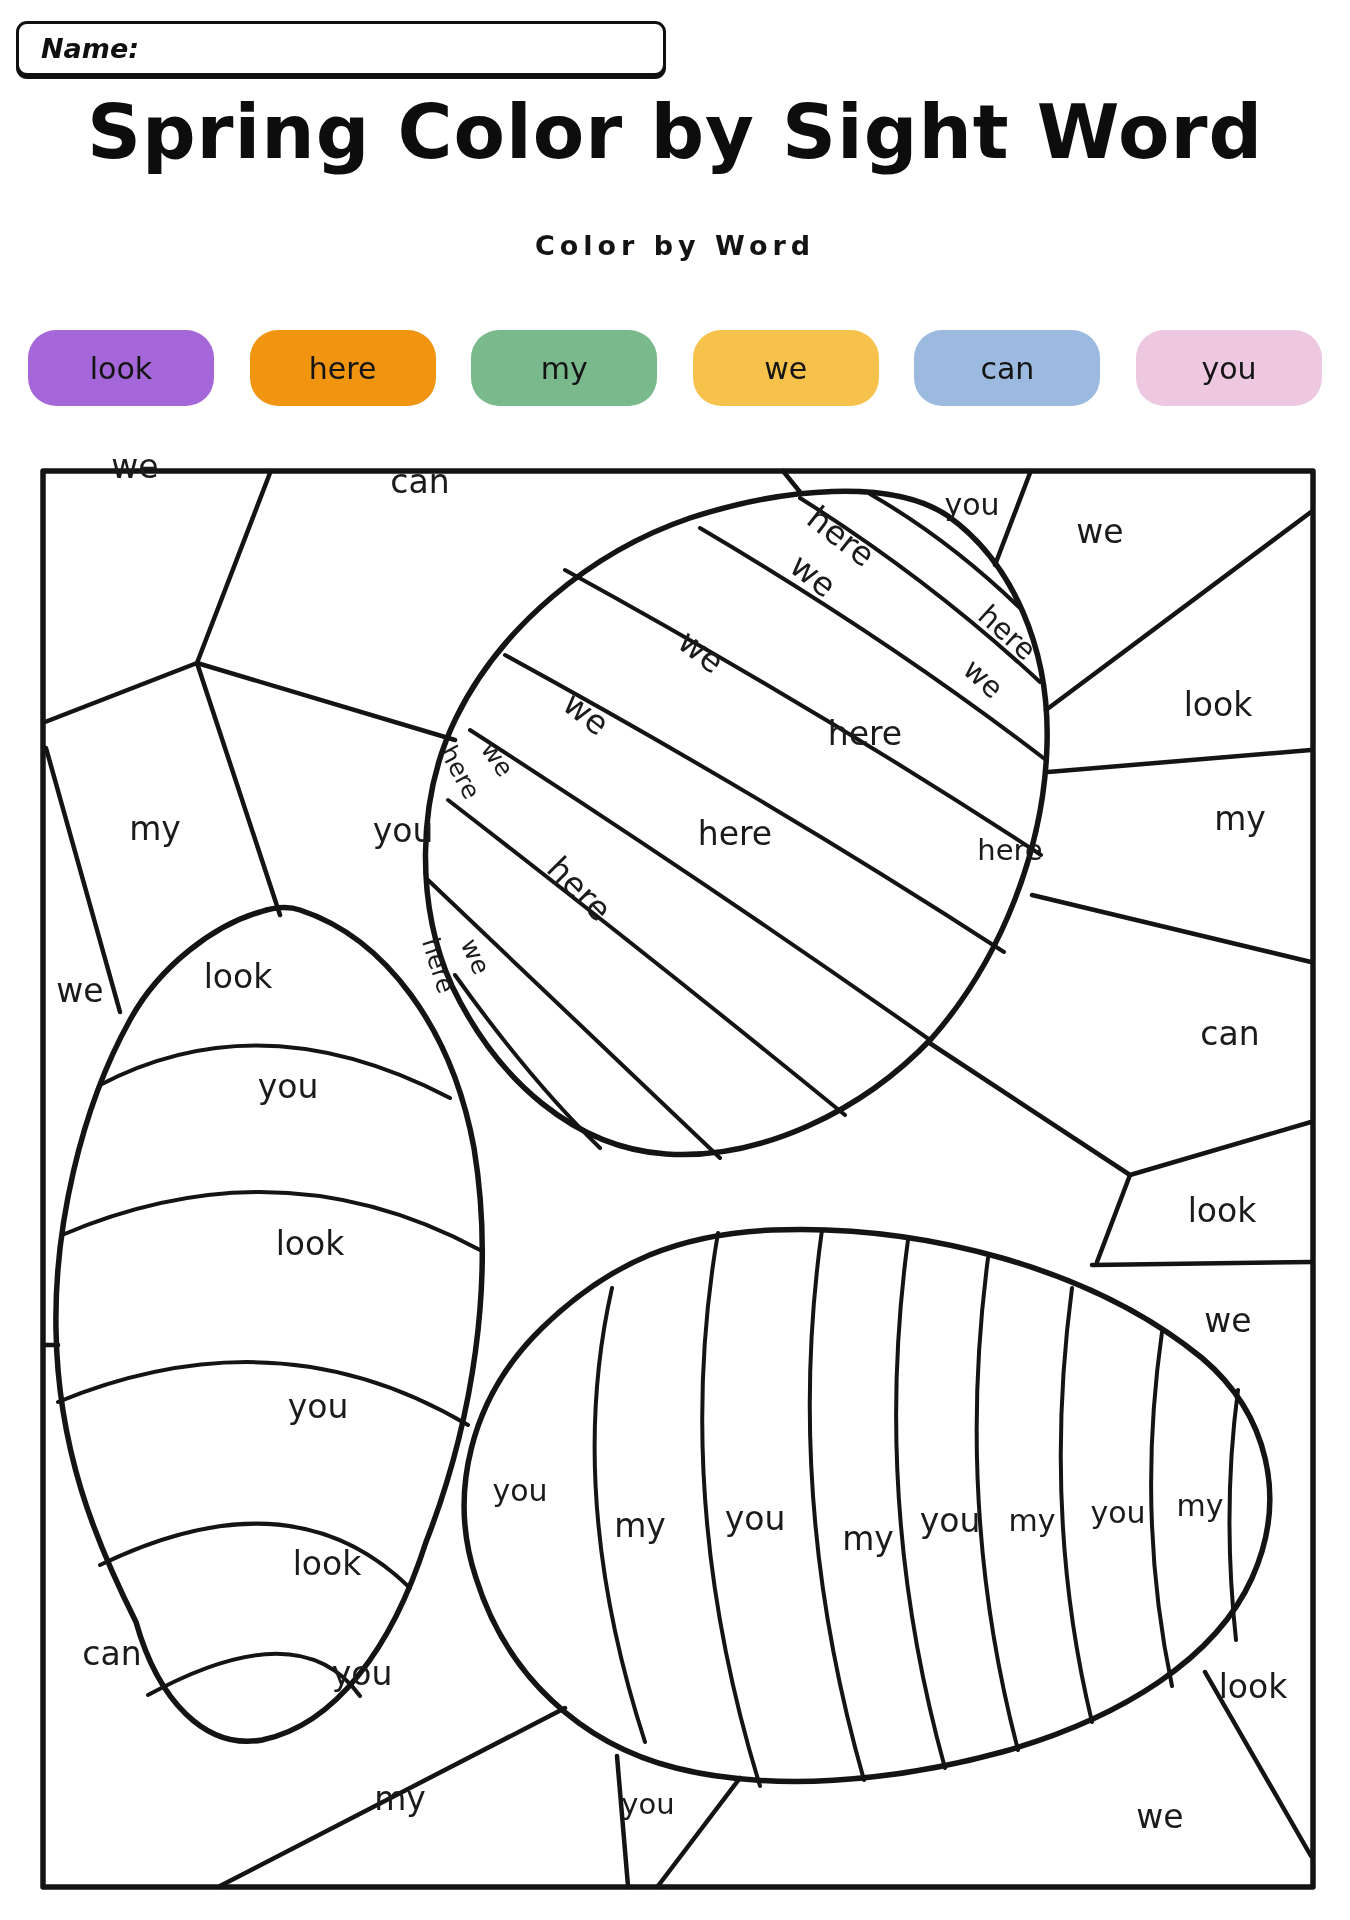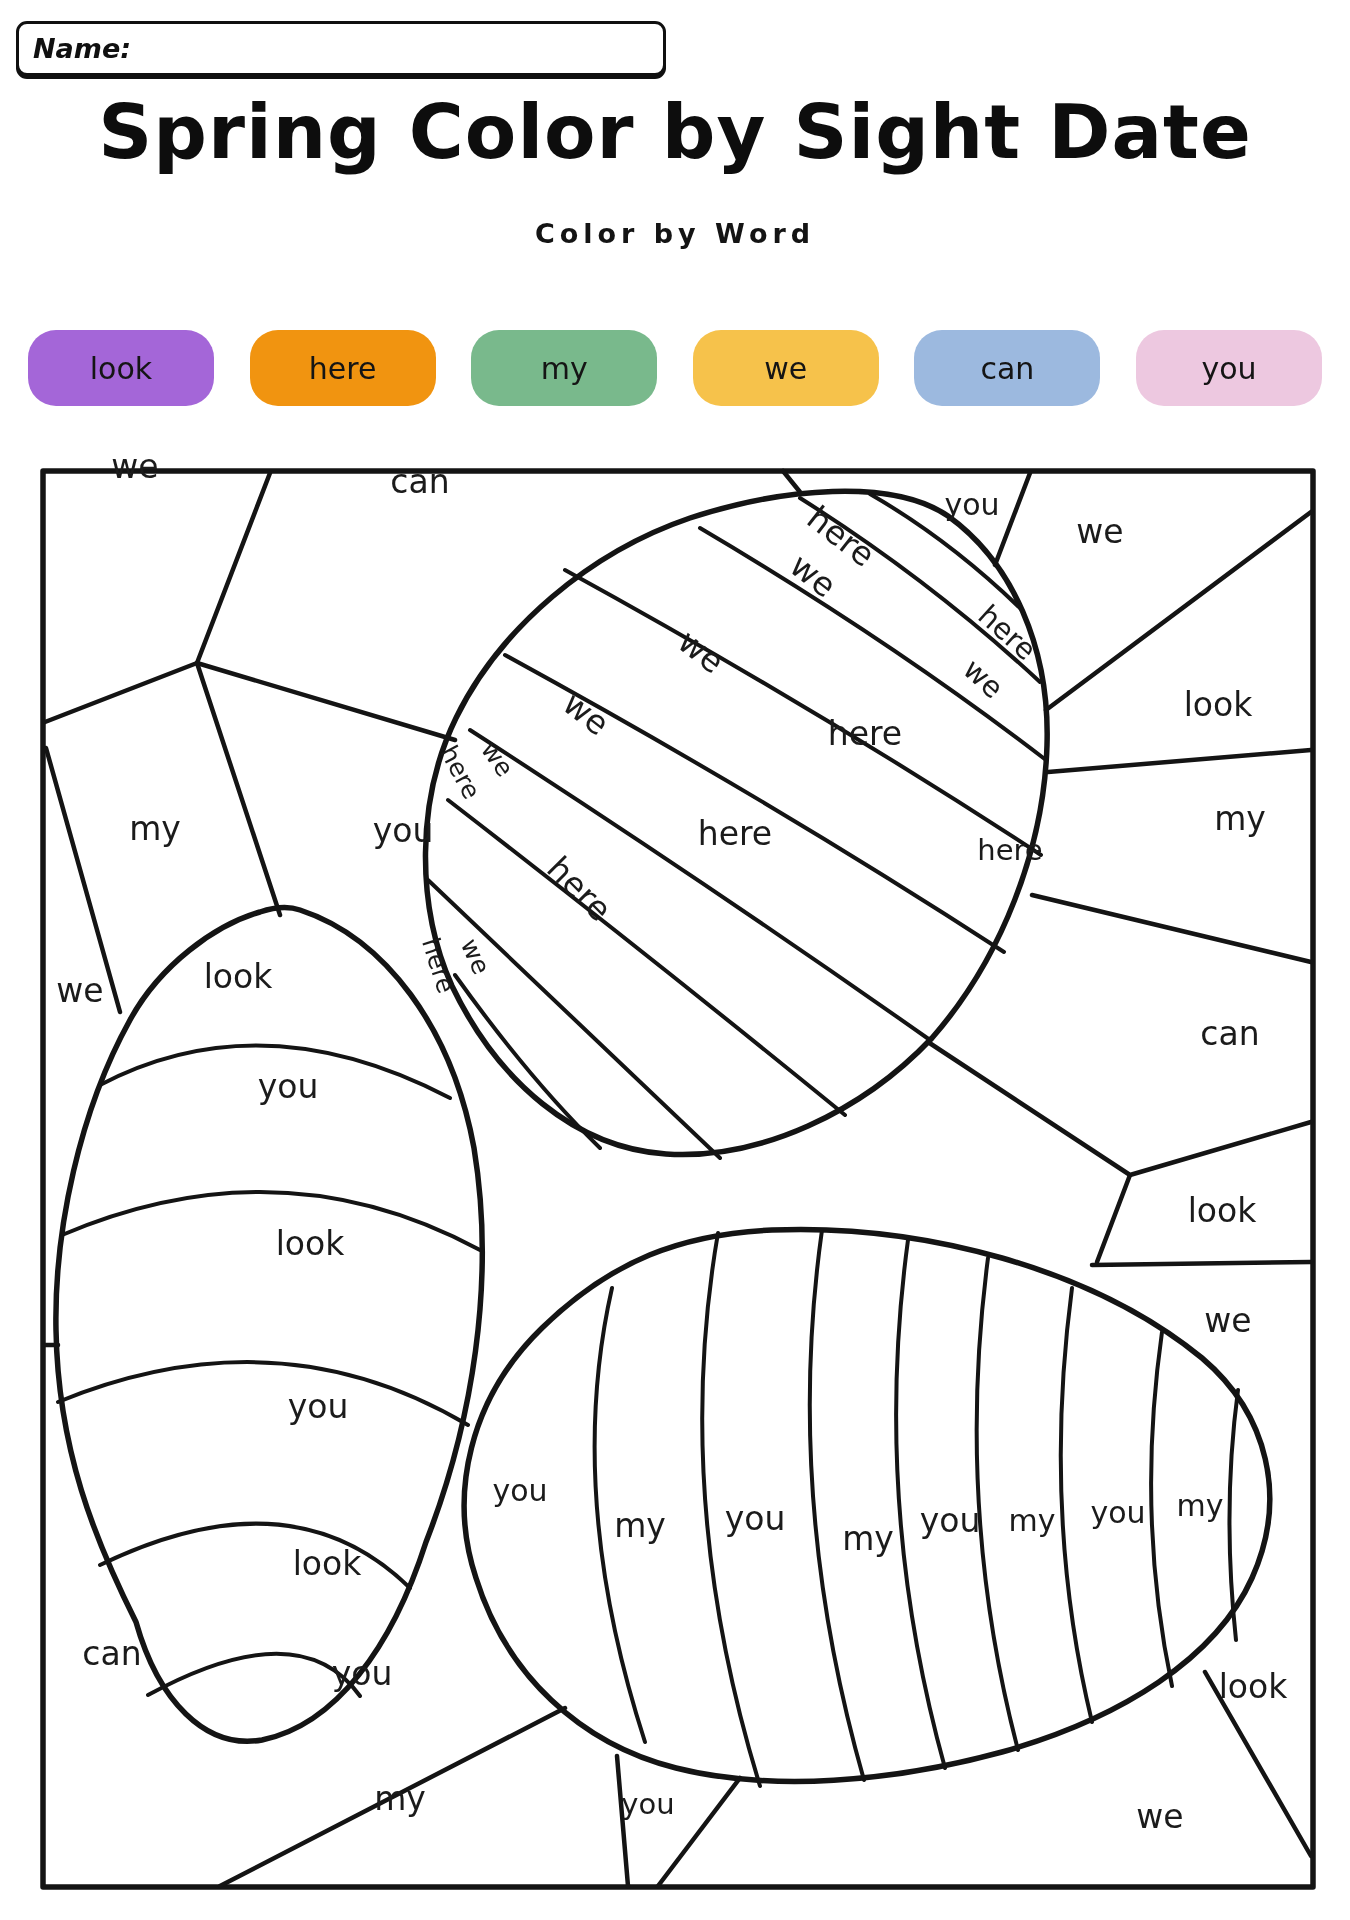--- a/index.html
+++ b/index.html
@@ -2,44 +2,44 @@
 <html><head>
 <meta charset="utf-8">
 <style>
   html,body{margin:0;padding:0;background:#fff;}
   .page{position:relative;width:1350px;height:1920px;background:#ffffff;
         font-family:"DejaVu Sans",sans-serif;overflow:hidden;}
   .idbox{position:absolute;top:21px;height:49px;background:#fff;
          border:3.5px solid #101010;border-radius:11px;
          box-shadow:0 3px 0 #101010;display:flex;align-items:center;padding-left:14px;}
   .idbox .lbl{font-family:"DejaVu Sans",sans-serif;font-style:italic;font-weight:bold;
-         font-size:27px;color:#101010;}
+         font-size:27px;color:#101010;margin-left:8px;}
   #nameBox{left:16px;width:630px;}
   #dateBox{left:681px;width:645px;}
   .title{position:absolute;top:88px;left:0;width:100%;text-align:center;
          font-size:75px;font-weight:800;color:#0d0d0d;letter-spacing:1px;
          font-family:"DejaVu Sans",sans-serif;}
-  .subtitle{position:absolute;top:218px;left:0;width:100%;text-align:center;
+  .subtitle{position:absolute;top:230px;left:0;width:100%;text-align:center;
          font-size:27px;font-weight:600;letter-spacing:5px;color:#141414;}
   .legend{position:absolute;top:330px;left:0;width:1350px;height:76px;
           display:flex;justify-content:space-between;padding:0 28px;box-sizing:border-box;}
   .pill{width:186px;height:76px;border-radius:28px;display:flex;align-items:center;
         justify-content:center;font-size:30px;font-weight:500;color:#151515;}
   svg text{font-family:"DejaVu Sans",sans-serif;fill:#1b1b1b;}
 </style>
 </head>
 <body>
 
 <div class="page">
 
   <div class="idbox" id="nameBox">
     <span class="lbl">Name:</span>
   </div>
 
-  <div class="title">Spring Color by Sight Date</div>
+  <div class="title">Spring Color by Sight Word</div>
   <div class="subtitle">Color by Word</div>
 
   <div class="legend" id="legendRow">
       <div class="pill" style="background: rgb(164, 102, 216);">look</div>
       <div class="pill" style="background: rgb(241, 148, 16);">here</div>
       <div class="pill" style="background: rgb(121, 185, 140);">my</div>
       <div class="pill" style="background: rgb(246, 194, 75);">we</div>
       <div class="pill" style="background: rgb(156, 185, 223);">can</div>
       <div class="pill" style="background: rgb(237, 200, 224);">you</div>
     </div>

